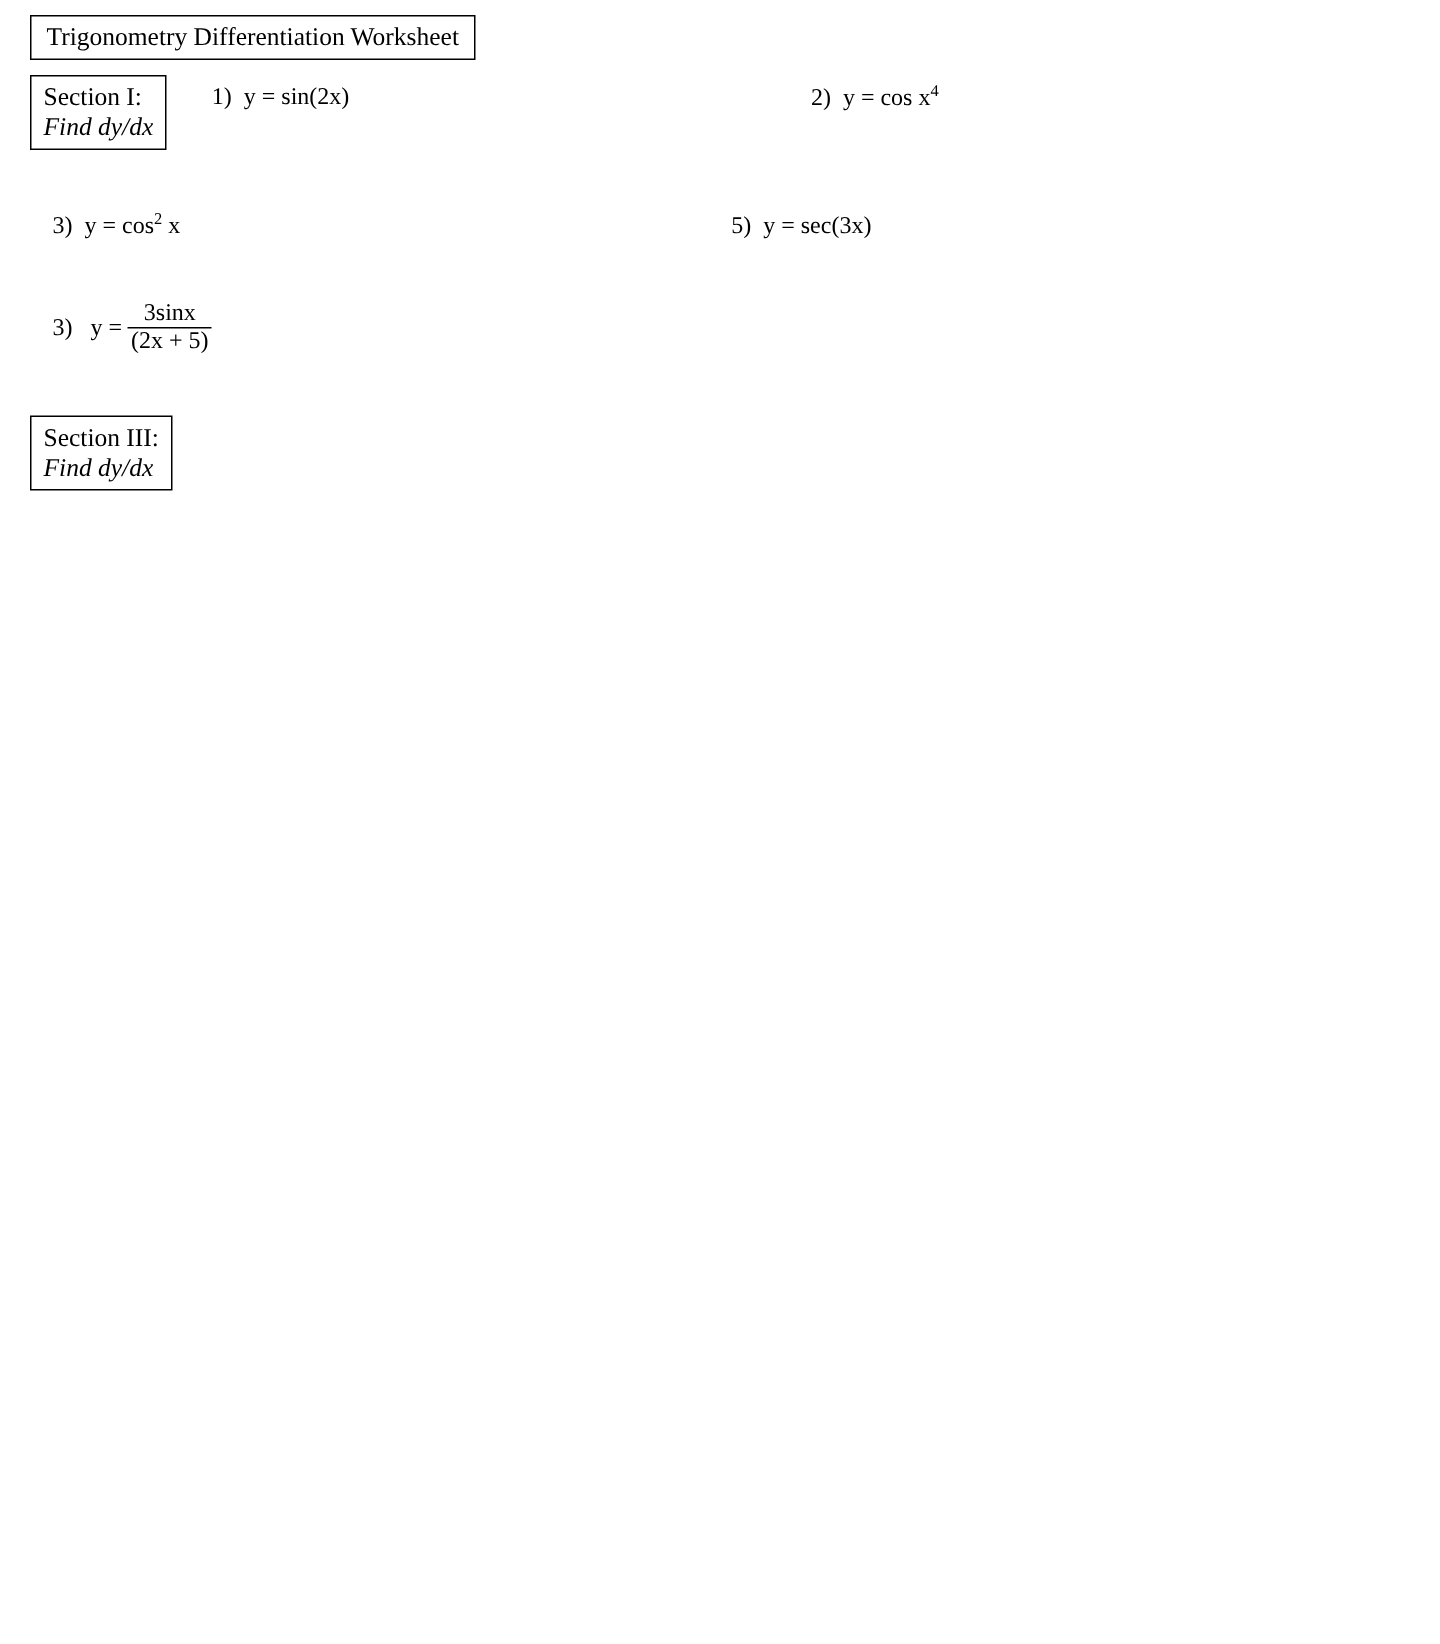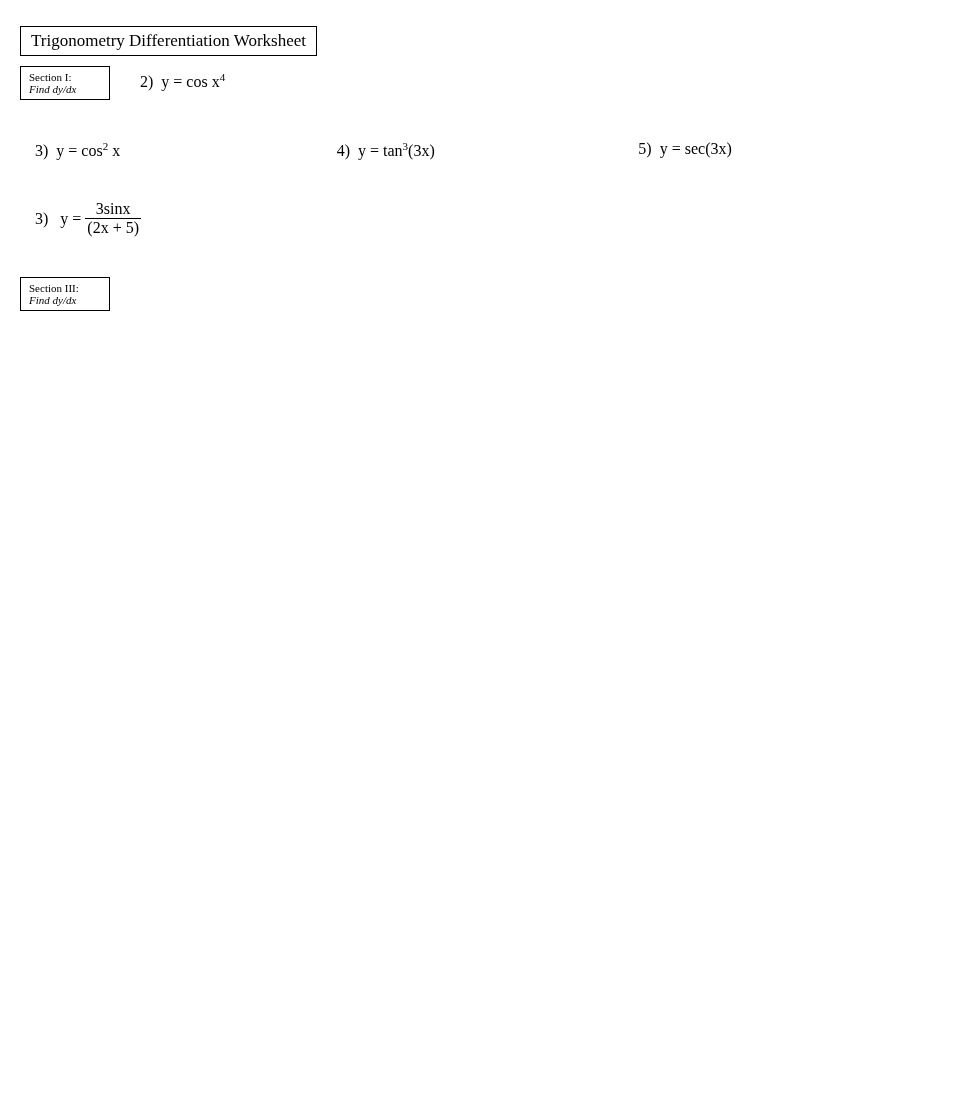--- a/index.html
+++ b/index.html
@@ -15,28 +15,27 @@
       width: 960px;
       min-height: 1096px;
       padding: 10px 20px;
     }
     .title-box {
       border: 1px solid #000;
       display: inline-block;
       padding: 4px 10px;
       margin-bottom: 10px;
       font-size: 17px;
-      margin-top: 16px;
     }
     .section-box {
       border: 1px solid #000;
       display: inline-block;
       padding: 4px 8px;
       min-width: 90px;
-      font-size: 11px;
+      font-size: 17px;
       vertical-align: top;
     }
     .section-row {
       display: flex;
       align-items: flex-start;
       margin-bottom: 8px;
     }
     .problems-row {
       display: flex;
       align-items: center;
@@ -46,21 +45,21 @@
     }
     .problem {
       flex: 1;
       font-size: 16px;
     }
     .section-block {
       margin-bottom: 20px;
     }
     .extra-problems-row {
       display: flex;
-      align-items: flex-start;
+      align-items: flex-end;
       margin-top: 40px;
       margin-bottom: 40px;
       padding-left: 15px;
     }
     .extra-problem {
       flex: 1;
       font-size: 16px;
     }
     sup {
       font-size: 11px;
@@ -90,31 +89,31 @@
 
 
 <div class="section-block">
   <div class="section-row">
     <div class="section-box">
       <div>Section I:</div>
       <div style="font-style:italic;">Find <em>dy</em>/<em>dx</em></div>
     </div>
     <div class="problems-row">
       <div class="problem">
+        <span>1)&nbsp; y = sin(2x)</span>
+      </div>
+      <div class="problem">
         <span>2)&nbsp; y = cos x<sup>4</sup></span>
       </div>
     </div>
   </div>
 
   <div class="extra-problems-row">
     <div class="extra-problem">
       3)&nbsp; y = cos<sup>2</sup> x
-    </div>
-    <div class="extra-problem">
-      4)&nbsp; y = tan<sup>3</sup>(3x)
     </div>
     <div class="extra-problem">
       5)&nbsp; y = sec(3x)
     </div>
   </div>
 </div>
 
 
 <div class="section-block">
 

